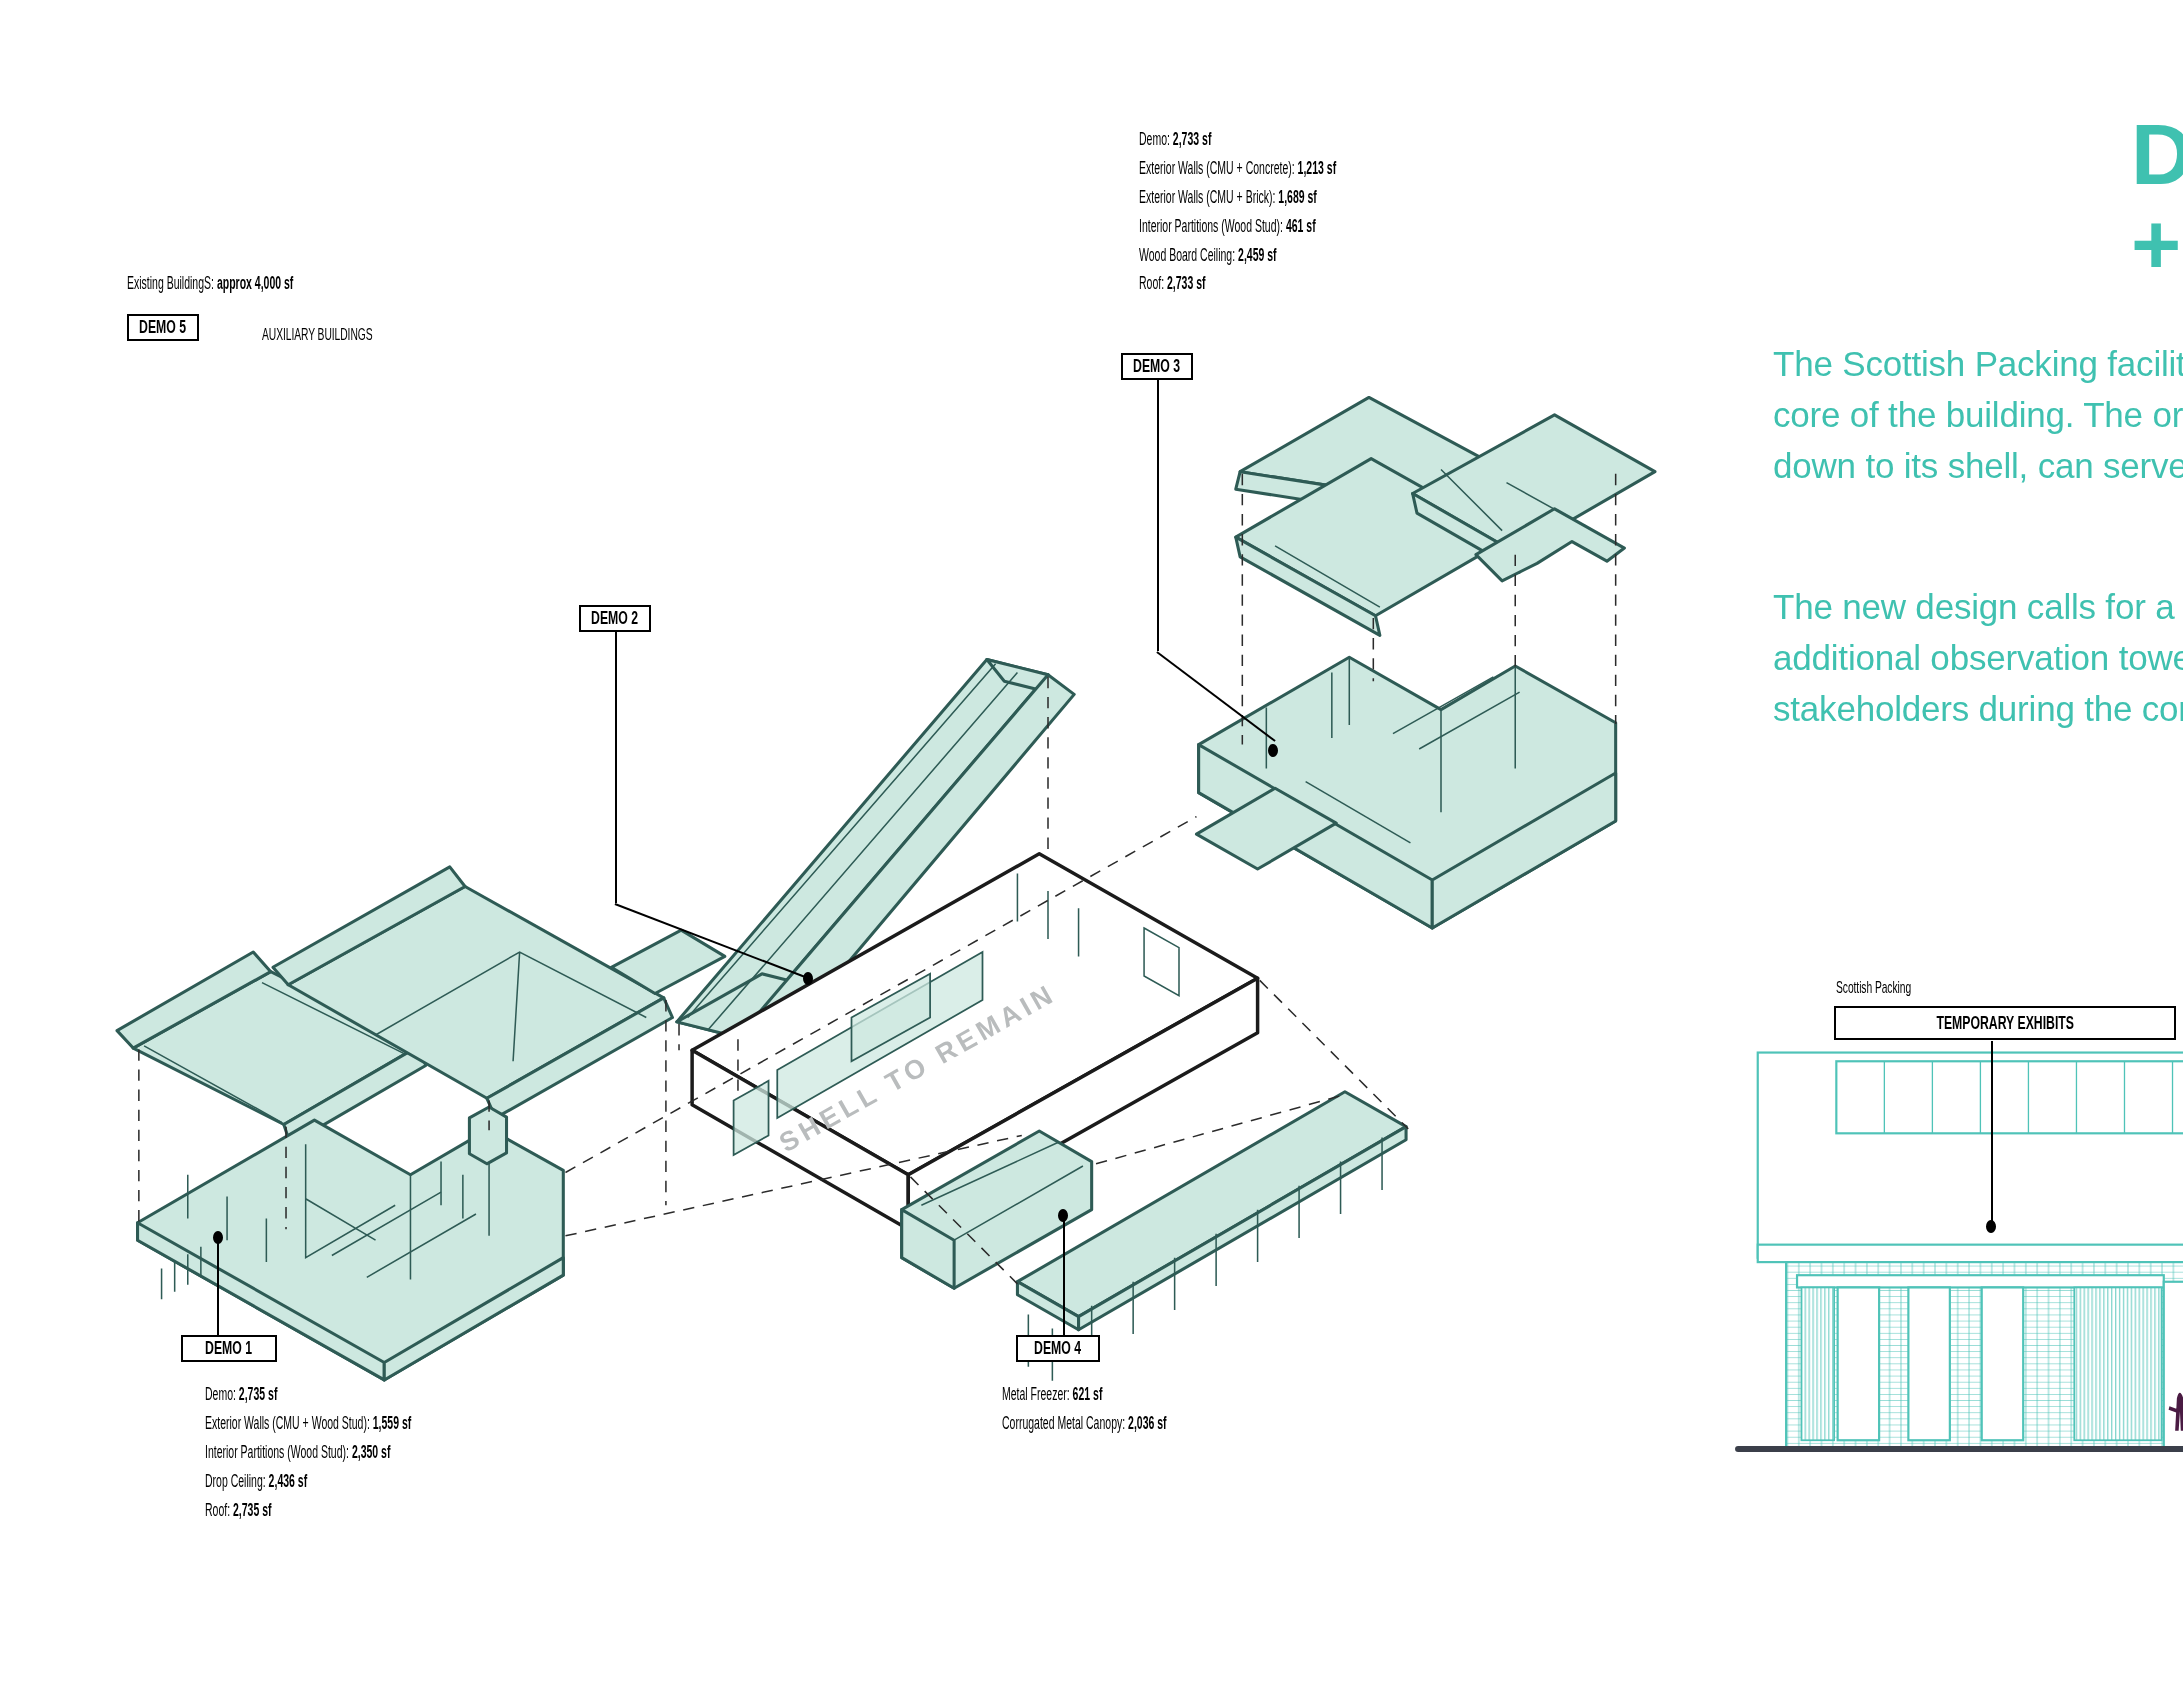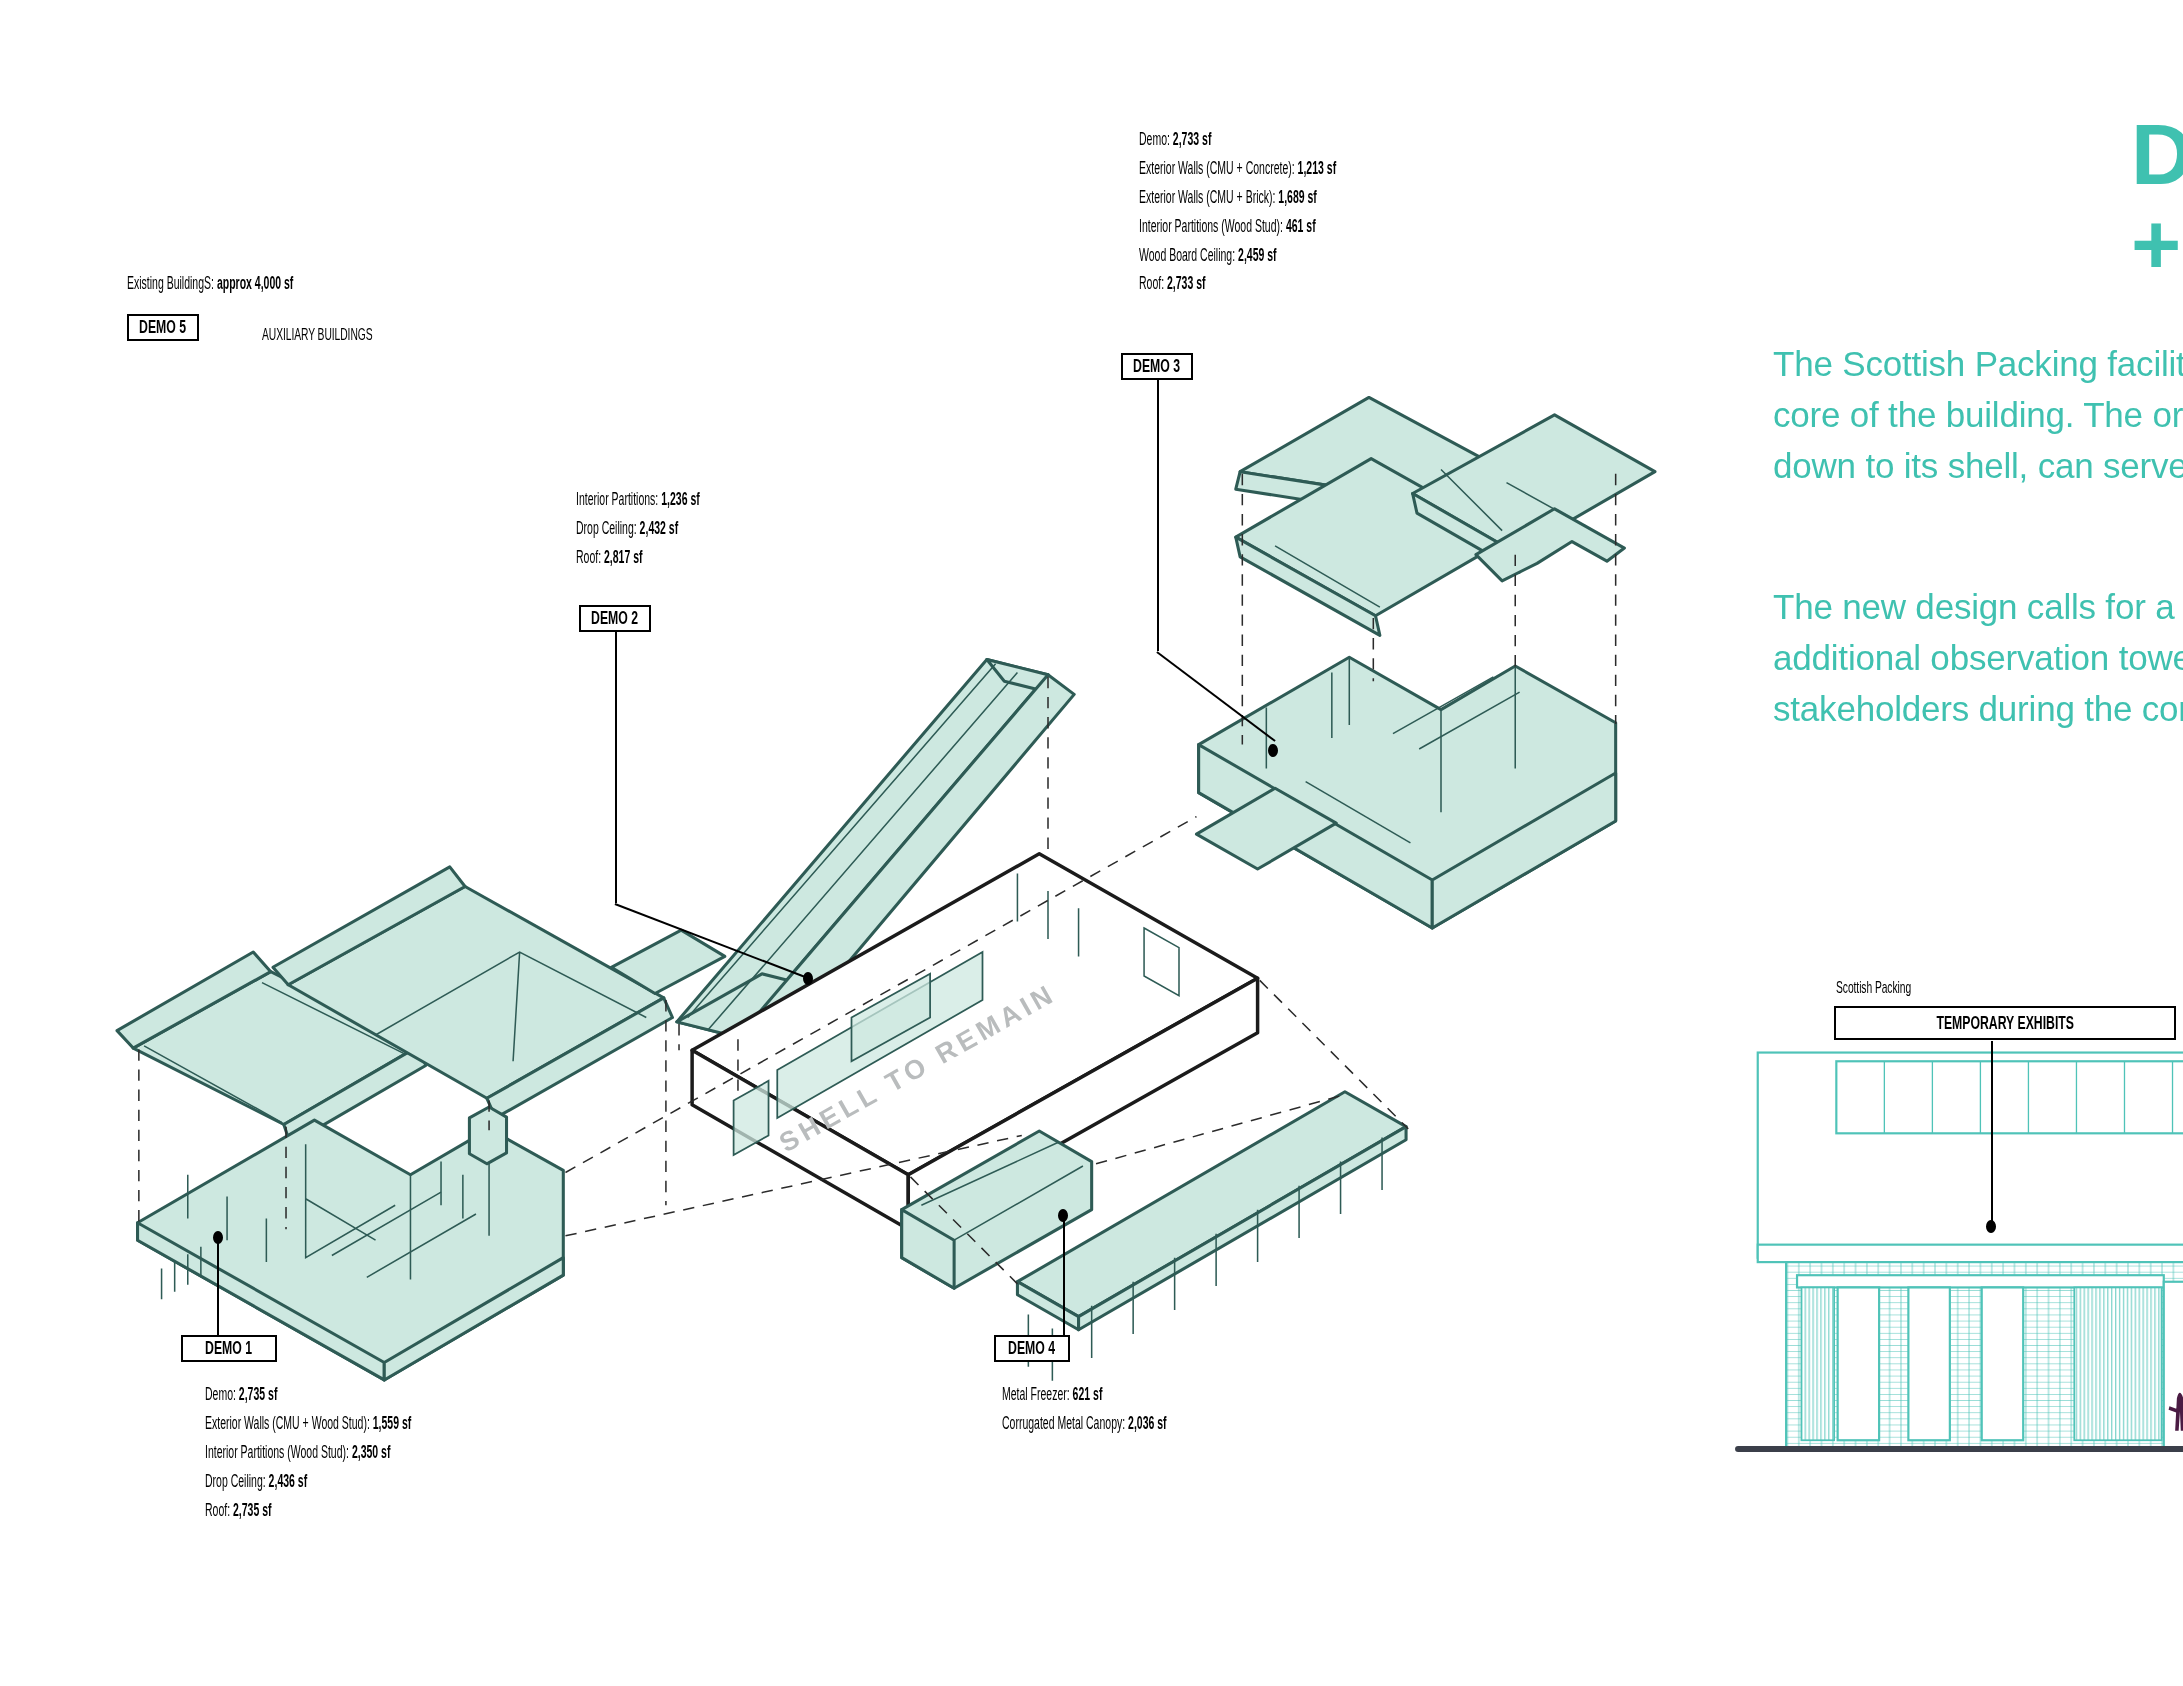--- a/index.html
+++ b/index.html
@@ -212,34 +212,20 @@
     <div class="spec-line">
       <span>Existing BuildingS:</span>
       <span class="v">approx 4,000 sf</span>
     </div>
   </div>
   <div class="tag" style="left:127px;top:314px;width:72px;height:27px;">
     <span>DEMO 5</span>
   </div>
   <div class="lbl" style="left:262px;top:327px;">AUXILIARY BUILDINGS</div>
 
-  <div class="spec-block" style="left:576px;top:491px;">
-    <div class="spec-line">
-      <span>Interior Partitions:</span>
-      <span class="v">1,236 sf</span>
-    </div>
-    <div class="spec-line">
-      <span>Drop Ceiling:</span>
-      <span class="v">2,432 sf</span>
-    </div>
-    <div class="spec-line">
-      <span>Roof:</span>
-      <span class="v">2,817 sf</span>
-    </div>
-  </div>
   <div class="tag" style="left:579px;top:605px;width:72px;height:27px;">
     <span>DEMO 2</span>
   </div>
   <div class="leader v" style="left:615px;top:632px;height:271px;"></div>
   <div class="diag" style="left:615px;top:903px;width:210px;transform:rotate(21deg);"></div>
   <div class="leaderdot" style="left:803px;top:972px;"></div>
 
   <div class="spec-block" style="left:1120px;top:131px;margin-left:19px;">
     <div class="spec-line">
       <span>Demo:</span>
@@ -296,21 +282,21 @@
       <span class="v">2,436 sf</span>
     </div>
     <div class="spec-line">
       <span>Roof:</span>
       <span class="v">2,735 sf</span>
     </div>
   </div>
 
   <div class="leader v" style="left:1063px;top:1218px;height:117px;"></div>
   <div class="leaderdot" style="left:1058px;top:1209px;"></div>
-  <div class="tag" style="left:994px;top:1335px;width:76px;height:27px;">
+  <div class="tag" style="left:1016px;top:1335px;width:84px;height:27px;">
     <span>DEMO 4</span>
   </div>
   <div class="spec-block" style="left:1002px;top:1386px;">
     <div class="spec-line">
       <span>Metal Freezer:</span>
       <span class="v">621 sf</span>
     </div>
     <div class="spec-line">
       <span>Corrugated Metal Canopy:</span>
       <span class="v">2,036 sf</span>

